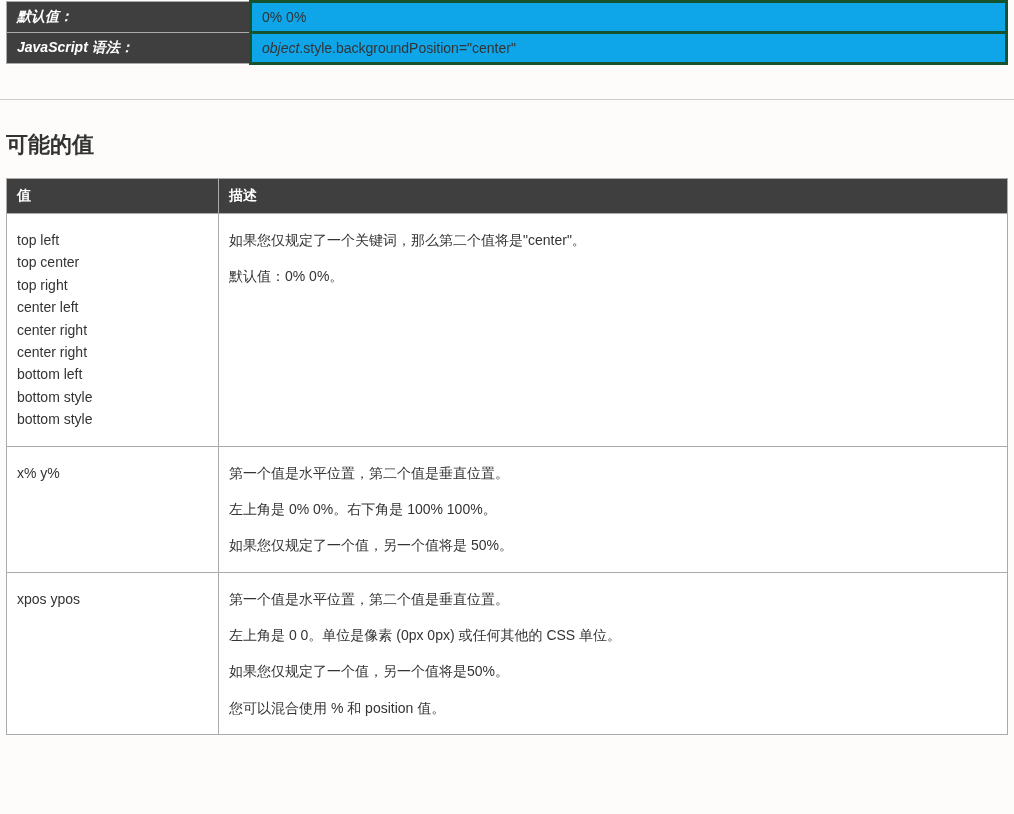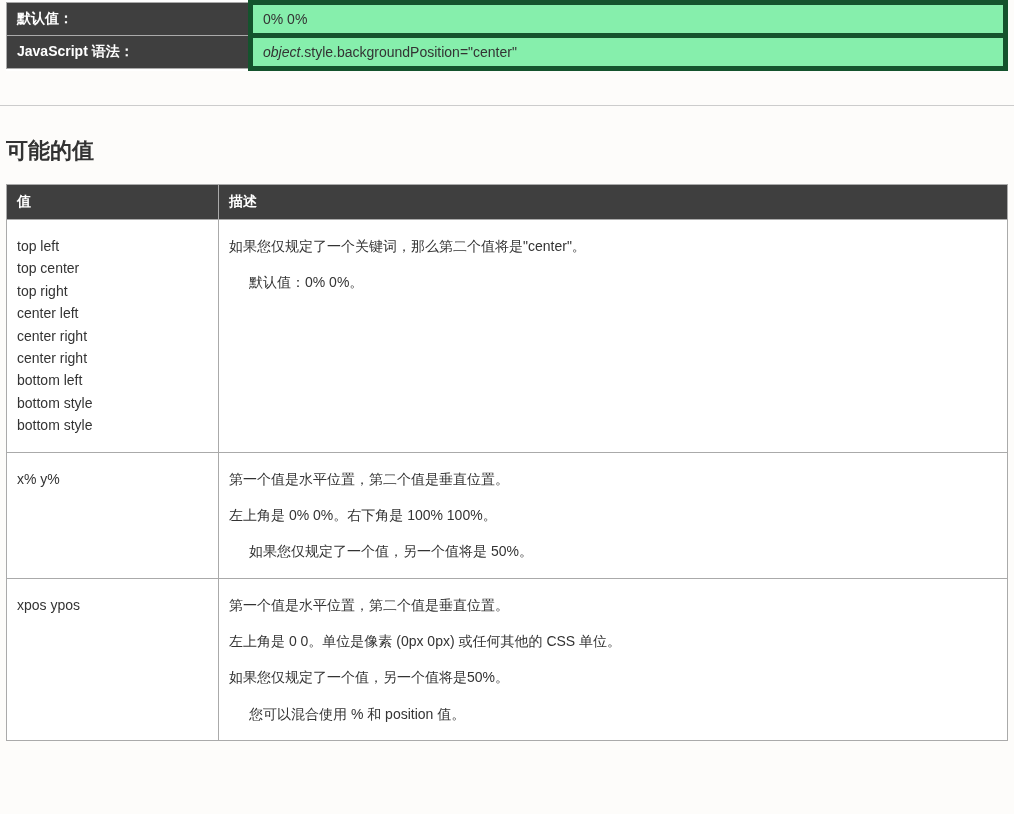--- a/index.html
+++ b/index.html
@@ -22,25 +22,26 @@
     }
     .properties-table th {
       background: #3f3f3f;
       color: #fff;
       text-align: left;
       padding: 6px 10px;
       font-weight: bold;
       width: 244px;
       border: 1px solid #aaa;
       font-size: 14px;
+      font-style: italic;
     }
     .properties-table td {
-      border: 5px solid #14532d;
+      border: 3px solid #14532d;
       padding: 6px 10px;
-      background: #86efac;
+      background: #0ea5e9;
       font-size: 14px;
     }
     .properties-table em {
       font-style: italic;
     }
     .section-divider {
       border: none;
       border-top: 1px solid #ccc;
       margin: 34px 0 30px 0;
     }
@@ -71,21 +72,20 @@
       vertical-align: top;
       background: #fff;
       font-size: 14px;
     }
     .values-table tbody td p {
       margin: 0 0 14px 0;
       line-height: 1.6;
     }
     .values-table tbody td p:last-child {
       margin-bottom: 0;
-      margin-left: 20px;
     }
     .keyword-list {
       line-height: 1.6;
     }
     .content-wrap {
       padding: 0 6px;
     }
   </style>
 </head>
 <body>

